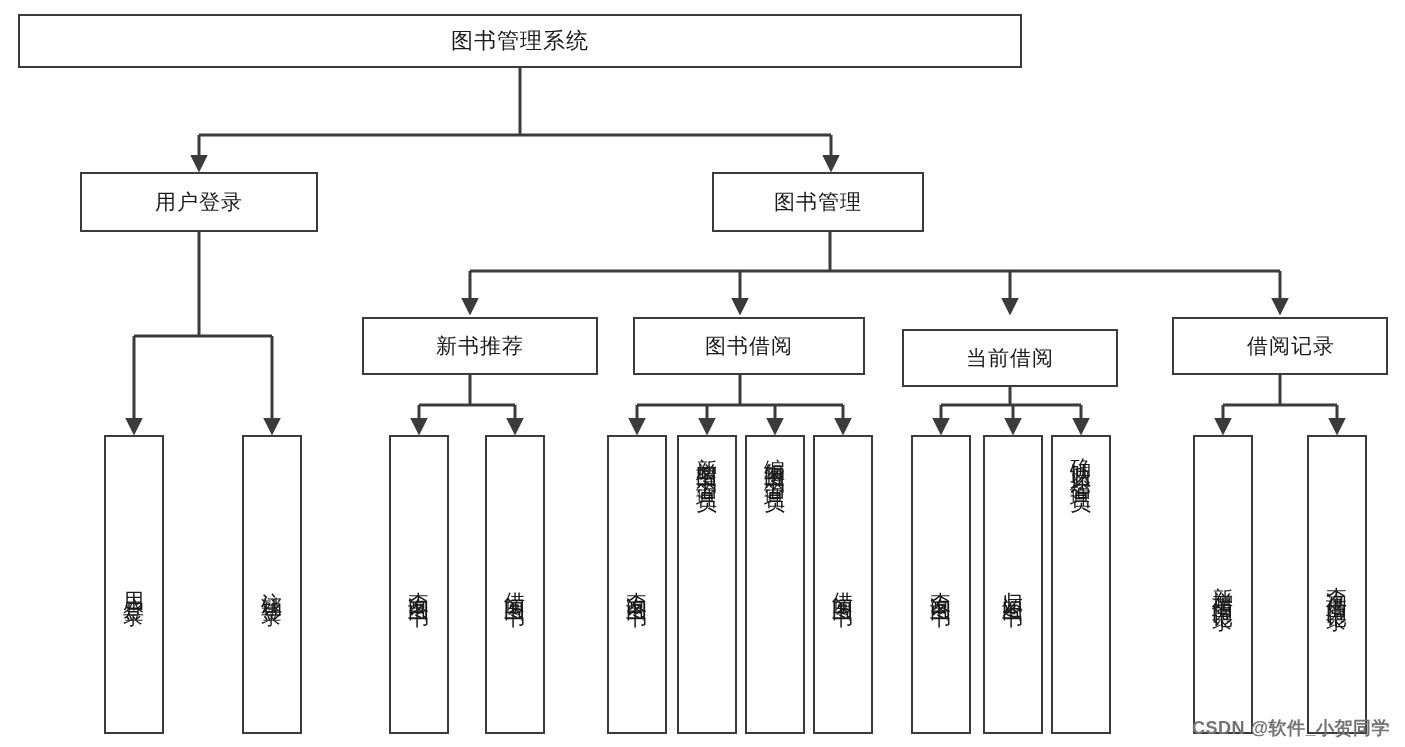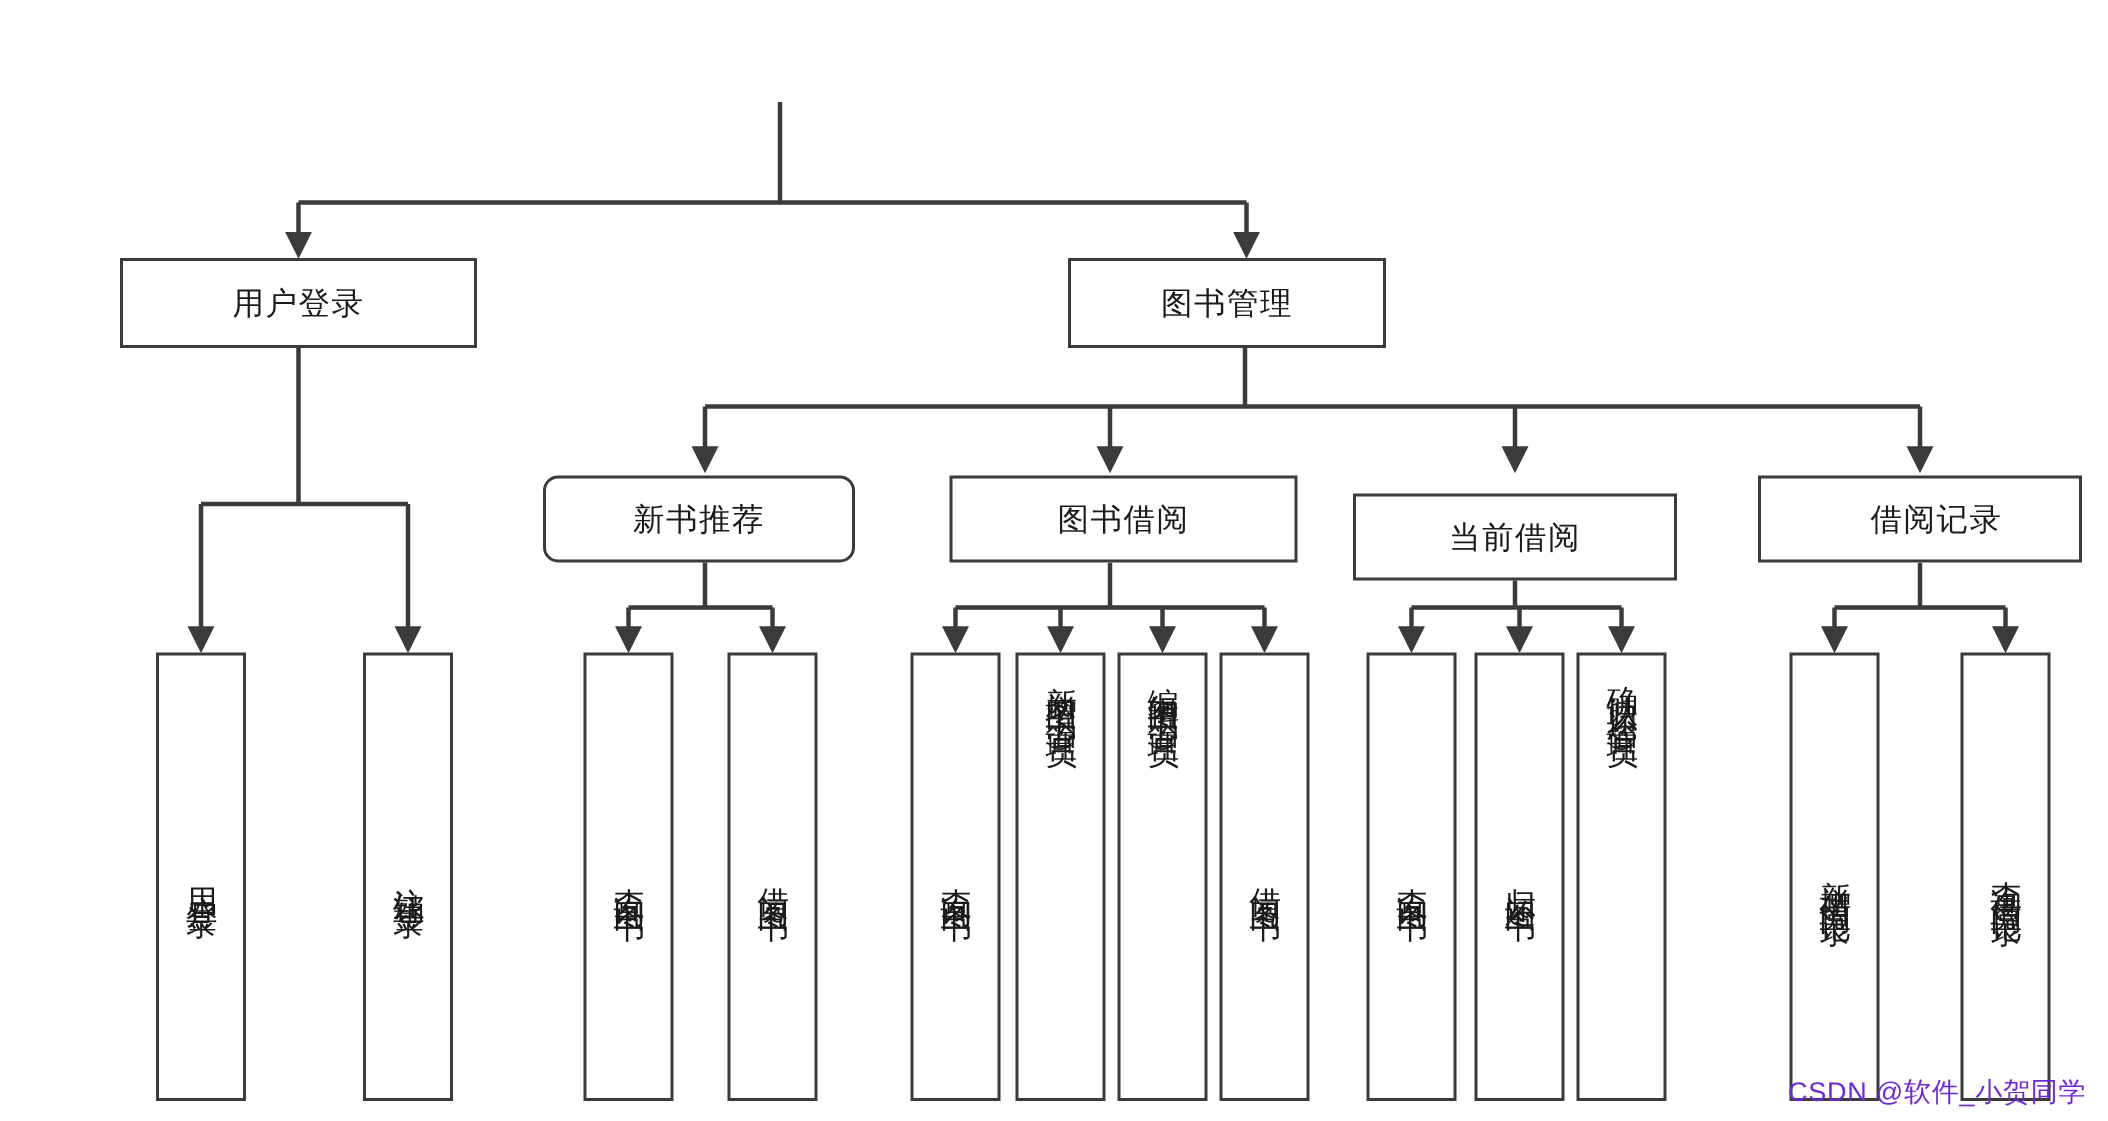--- a/index.html
+++ b/index.html
@@ -52,24 +52,25 @@
   .vtext {
     writing-mode: vertical-rl;
     text-orientation: upright;
     letter-spacing: 5px;
     line-height: 1;
     white-space: nowrap;
   }
   .watermark {
     position: absolute;
     font-size: 18px;
-    color: #6d28d9;
+    color: #737373;
     white-space: nowrap;
     z-index: 5;
     letter-spacing: 0.5px;
+    font-weight: bold;
   }
 </style>
 </head>
 <body>
 
 <div id="canvas">
 
   <svg id="edges" viewBox="0 0 1405 747" xmlns="http://www.w3.org/2000/svg">
     <defs>
       <marker id="arrow" markerWidth="9" markerHeight="9" refX="0.5" refY="3" orient="auto" markerUnits="strokeWidth">
@@ -113,27 +114,28 @@
       <path d="M1013,405 L1013,419" marker-end="url(#arrow)"></path>
       <path d="M1081,405 L1081,419" marker-end="url(#arrow)"></path>
 
       <path d="M1280,375 L1280,405"></path>
       <path d="M1223,405 L1337,405"></path>
       <path d="M1223,405 L1223,419" marker-end="url(#arrow)"></path>
       <path d="M1337,405 L1337,419" marker-end="url(#arrow)"></path>
     </g>
   </svg>
 
+  <div class="node root" id="node-root" style="left: 18px; top: 14px; width: 1004px; height: 54px;">图书管理系统</div>
 
   <div id="level2-layer">
       <div class="node" style="left: 80px; top: 172px; width: 238px; height: 60px;">用户登录</div>
       <div class="node" style="left: 712px; top: 172px; width: 212px; height: 60px;">图书管理</div>
     </div>
   <div id="level3-layer">
-      <div class="node" style="left: 362px; top: 317px; width: 208px; height: 58px; border-radius: 10px;">新书推荐</div>
+      <div class="node" style="left: 362px; top: 317px; width: 236px; height: 58px;">新书推荐</div>
       <div class="node" style="left: 633px; top: 317px; width: 232px; height: 58px;">图书借阅</div>
       <div class="node" style="left: 902px; top: 317px; width: 216px; height: 58px; margin-top: 12px;">当前借阅</div>
       <div class="node" style="left: 1172px; top: 317px; width: 216px; height: 58px; padding-left: 22px;">借阅记录</div>
     </div>
   <div id="leaf-layer">
       <div class="node leaf centered" style="left: 104px; top: 435px; width: 60px; height: 299px;">
         <span class="vtext">用户登录</span>
       </div>
       <div class="node leaf centered" style="left: 242px; top: 435px; width: 60px; height: 299px;">
         <span class="vtext">注销登录</span>

